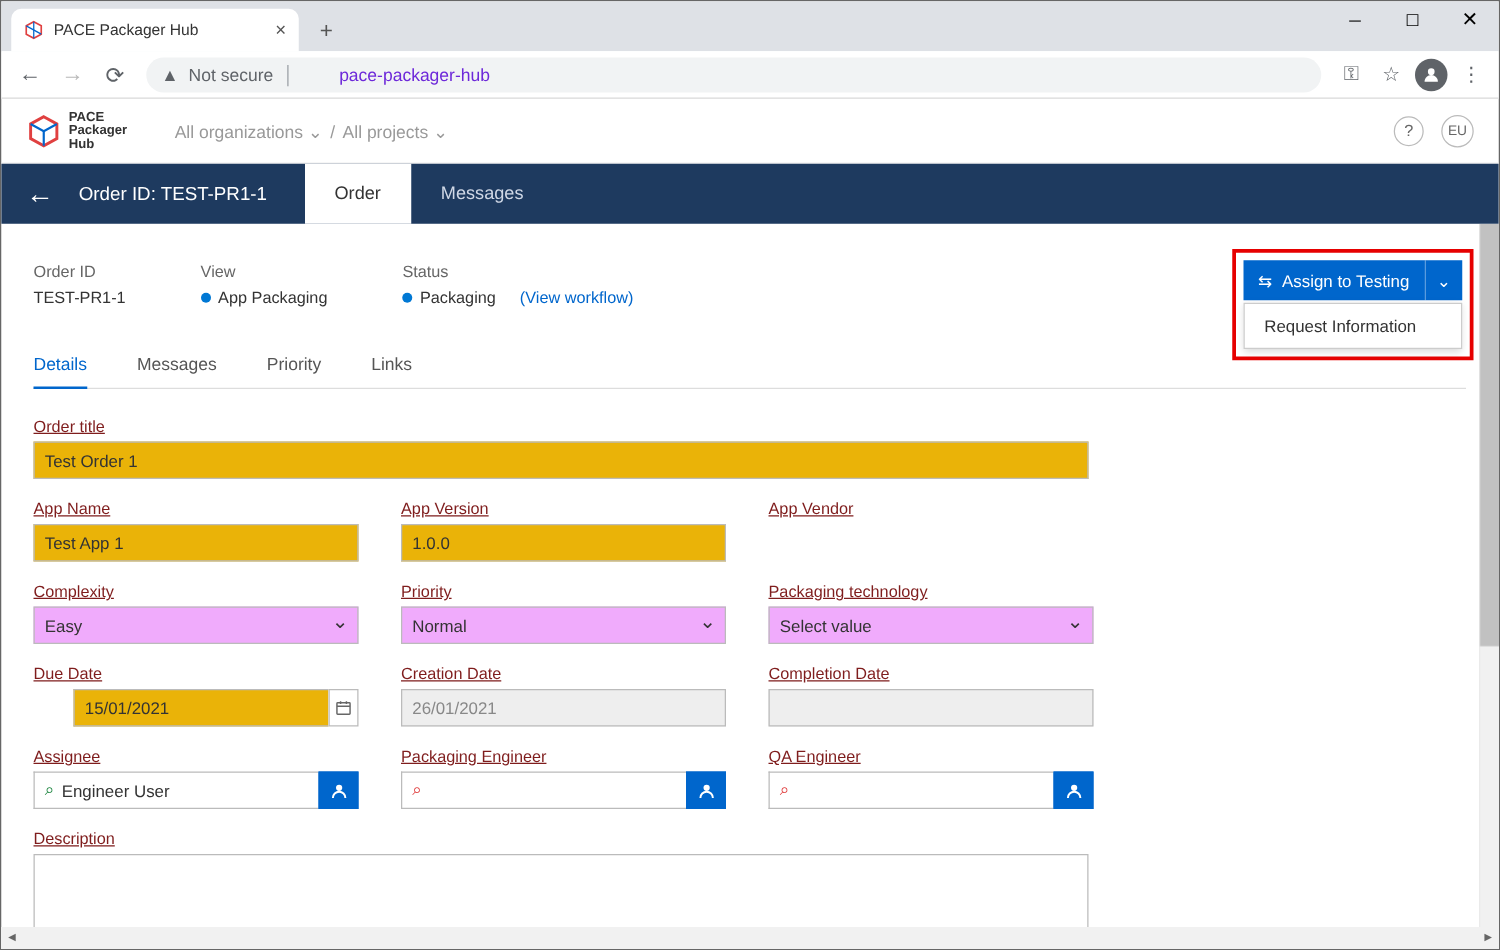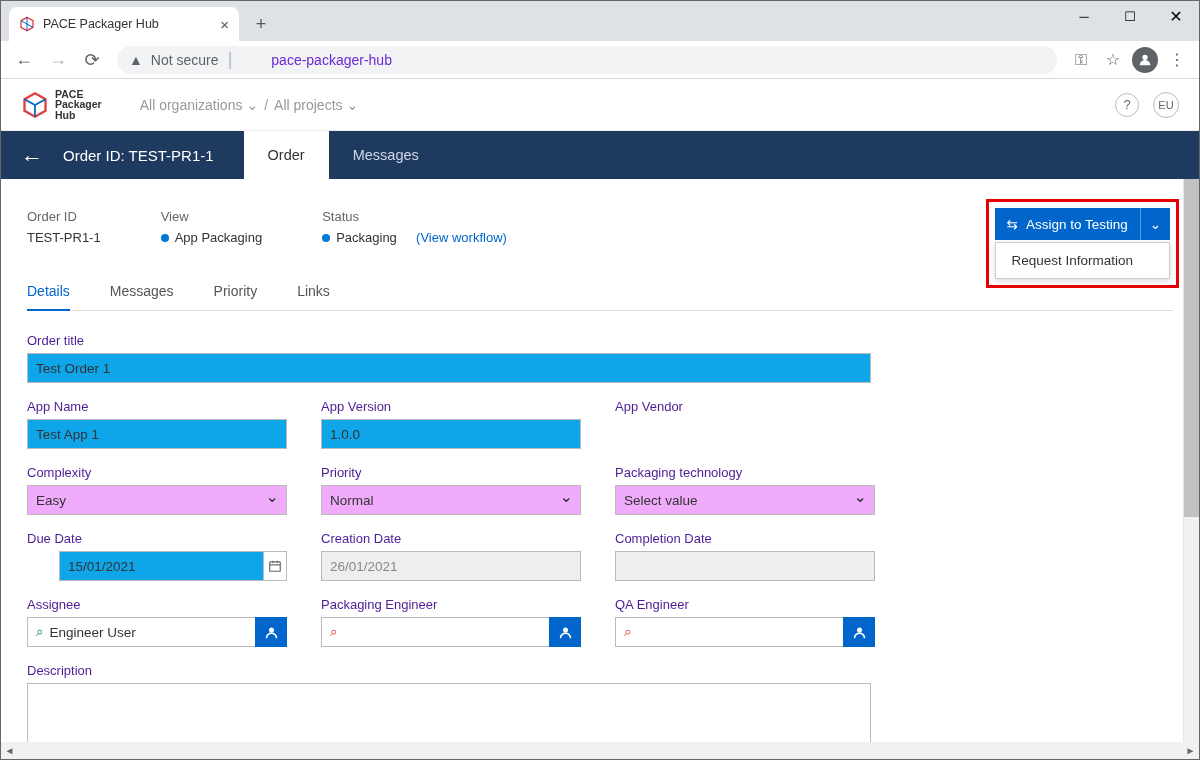--- a/index.html
+++ b/index.html
@@ -64,22 +64,22 @@
 .assign-menu-item { padding: 10px 16px; font-size: 13.5px; color: #333; }
 
 .sub-tabs { display: flex; border-bottom: 1px solid #ddd; margin-bottom: 22px; gap: 40px; font-size: 14px; }
 .sub-tab { padding: 10px 0; color: #555; }
 .sub-tab.active { color: #0066cc; border-bottom: 2px solid #0066cc; margin-bottom: -1px; }
 
 
 .form-row { display: flex; gap: 34px; margin-bottom: 16px; }
 .form-group { flex: 1; }
 .form-group.full { flex: 0 0 calc(100% - 0px); max-width: 844px; }
-.form-label { font-size: 13px; color: #4c1d95; display: block; margin-bottom: 5px; }
-.text-input, .select-input { width: 100%; height: 30px; border: 1px solid #bbb; padding: 0 8px; font-size: 13.5px; color: #333; background: #0ea5e9; }
+.form-label { font-size: 13px; color: #7f1d1d; display: block; margin-bottom: 5px; text-decoration: underline; }
+.text-input, .select-input { width: 100%; height: 30px; border: 1px solid #bbb; padding: 0 8px; font-size: 13.5px; color: #333; background: #eab308; }
 .text-input.ro { background: #eee; color: #888; }
 .select-input { appearance: none; background: #f0abfc; padding-right: 24px; }
 .select-wrap { position: relative; }
 .select-wrap::after { content: "⌄"; position: absolute; right: 8px; top: 2px; font-size: 16px; color: #333; pointer-events: none; }
 .date-wrap { display: flex; }
 .date-wrap .text-input { border-right: none; margin-left: 32px; }
 .date-btn { width: 30px; height: 30px; border: 1px solid #bbb; background: #fff; display: flex; align-items: center; justify-content: center; color: #666; }
 .user-wrap { display: flex; }
 .user-wrap .text-input { border-right: none; flex: 1; background: #fff; }
 .user-wrap .uicon { width: 32px; height: 30px; background: #0066cc; display: flex; align-items: center; justify-content: center; color: white; border: 1px solid #0066cc; font-size: 15px; }

